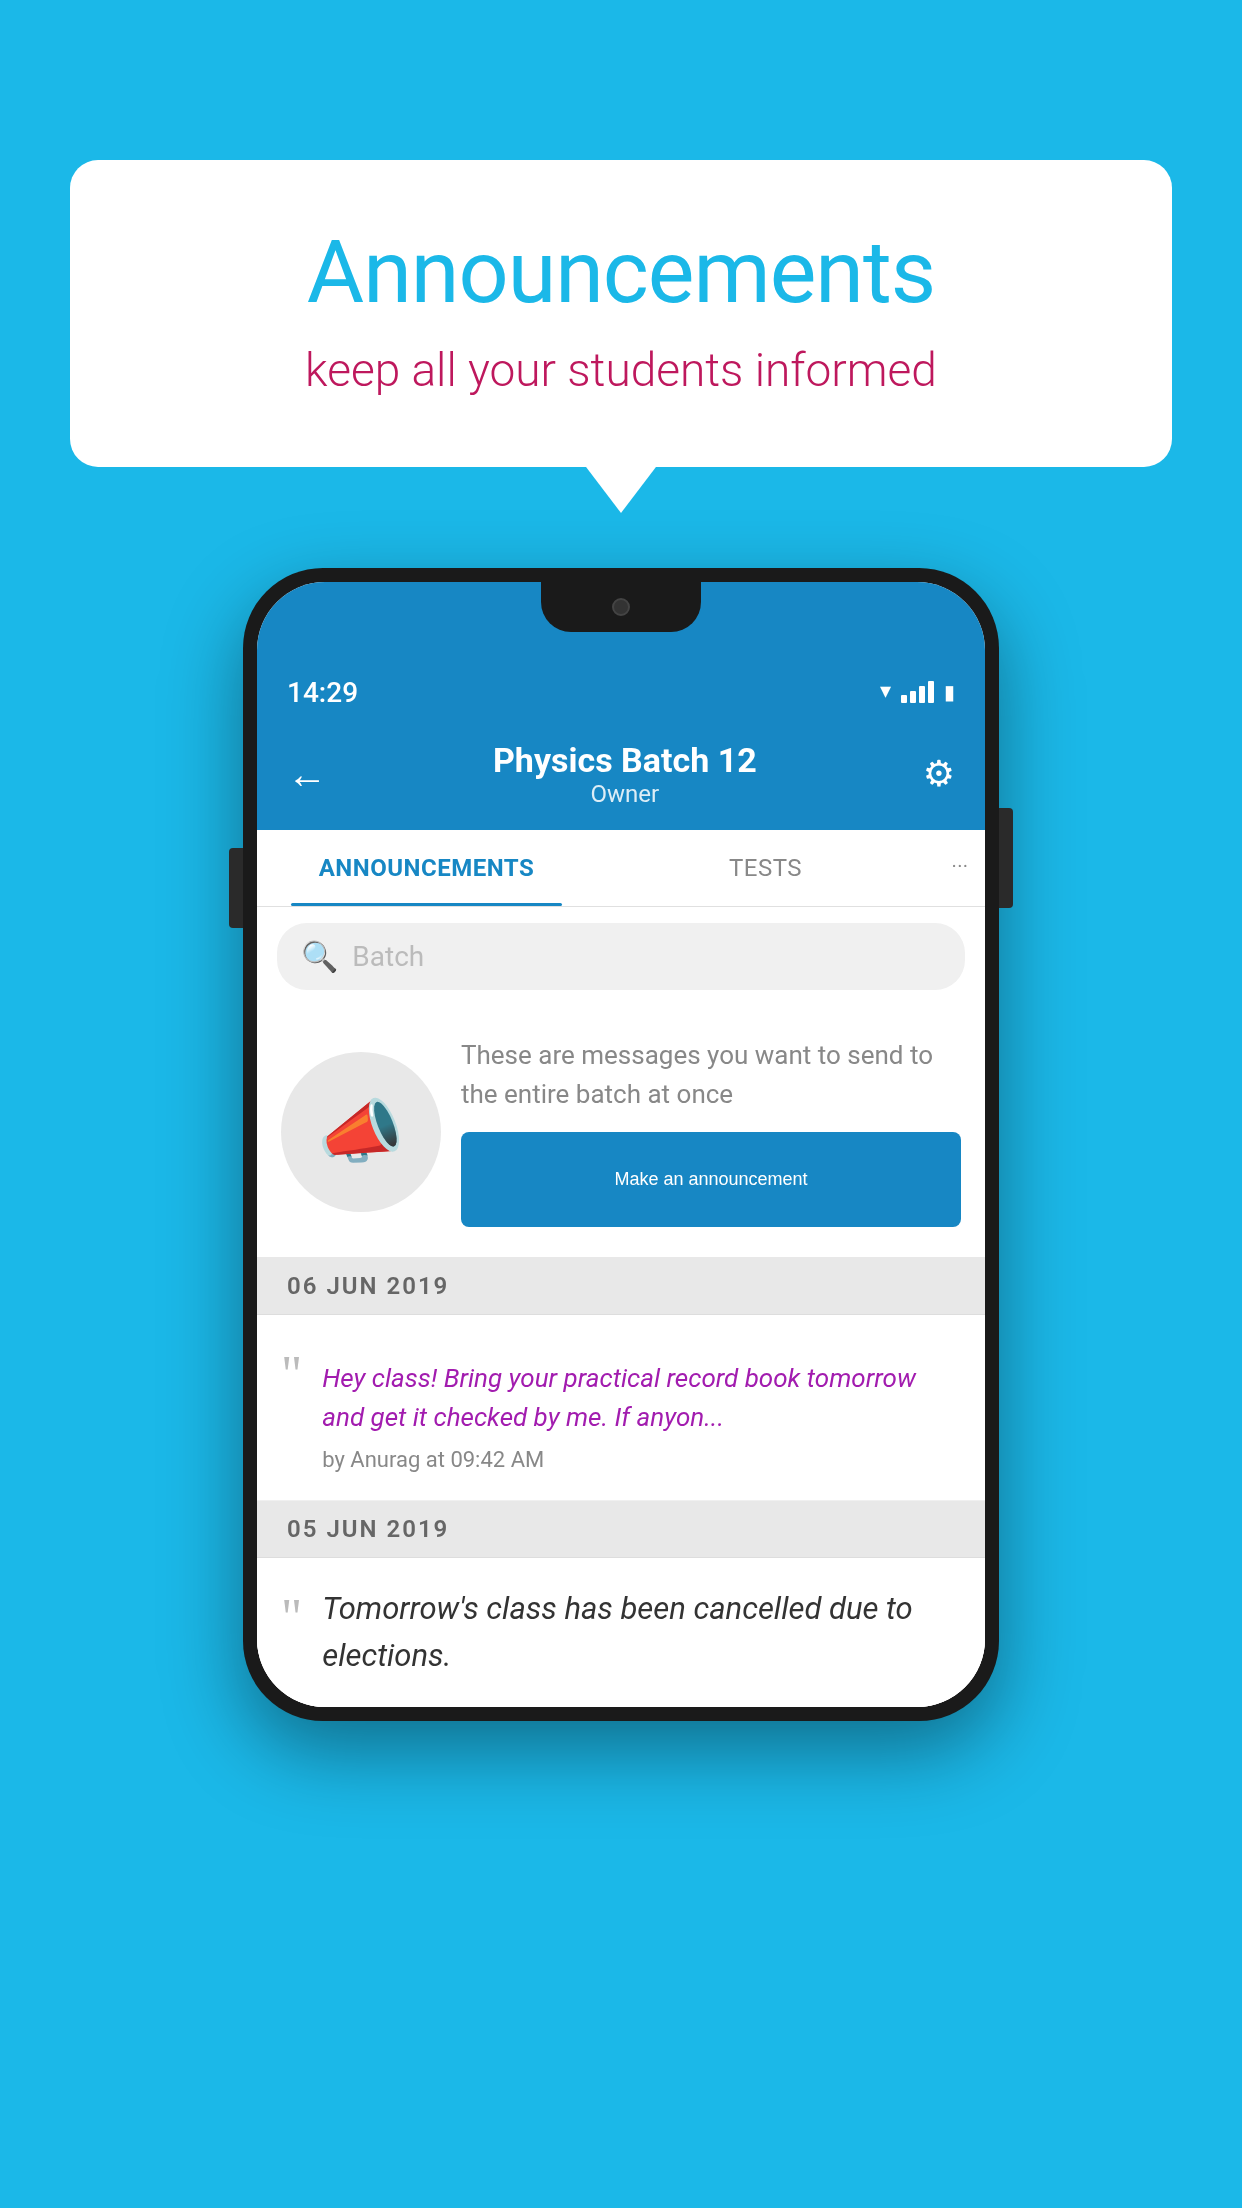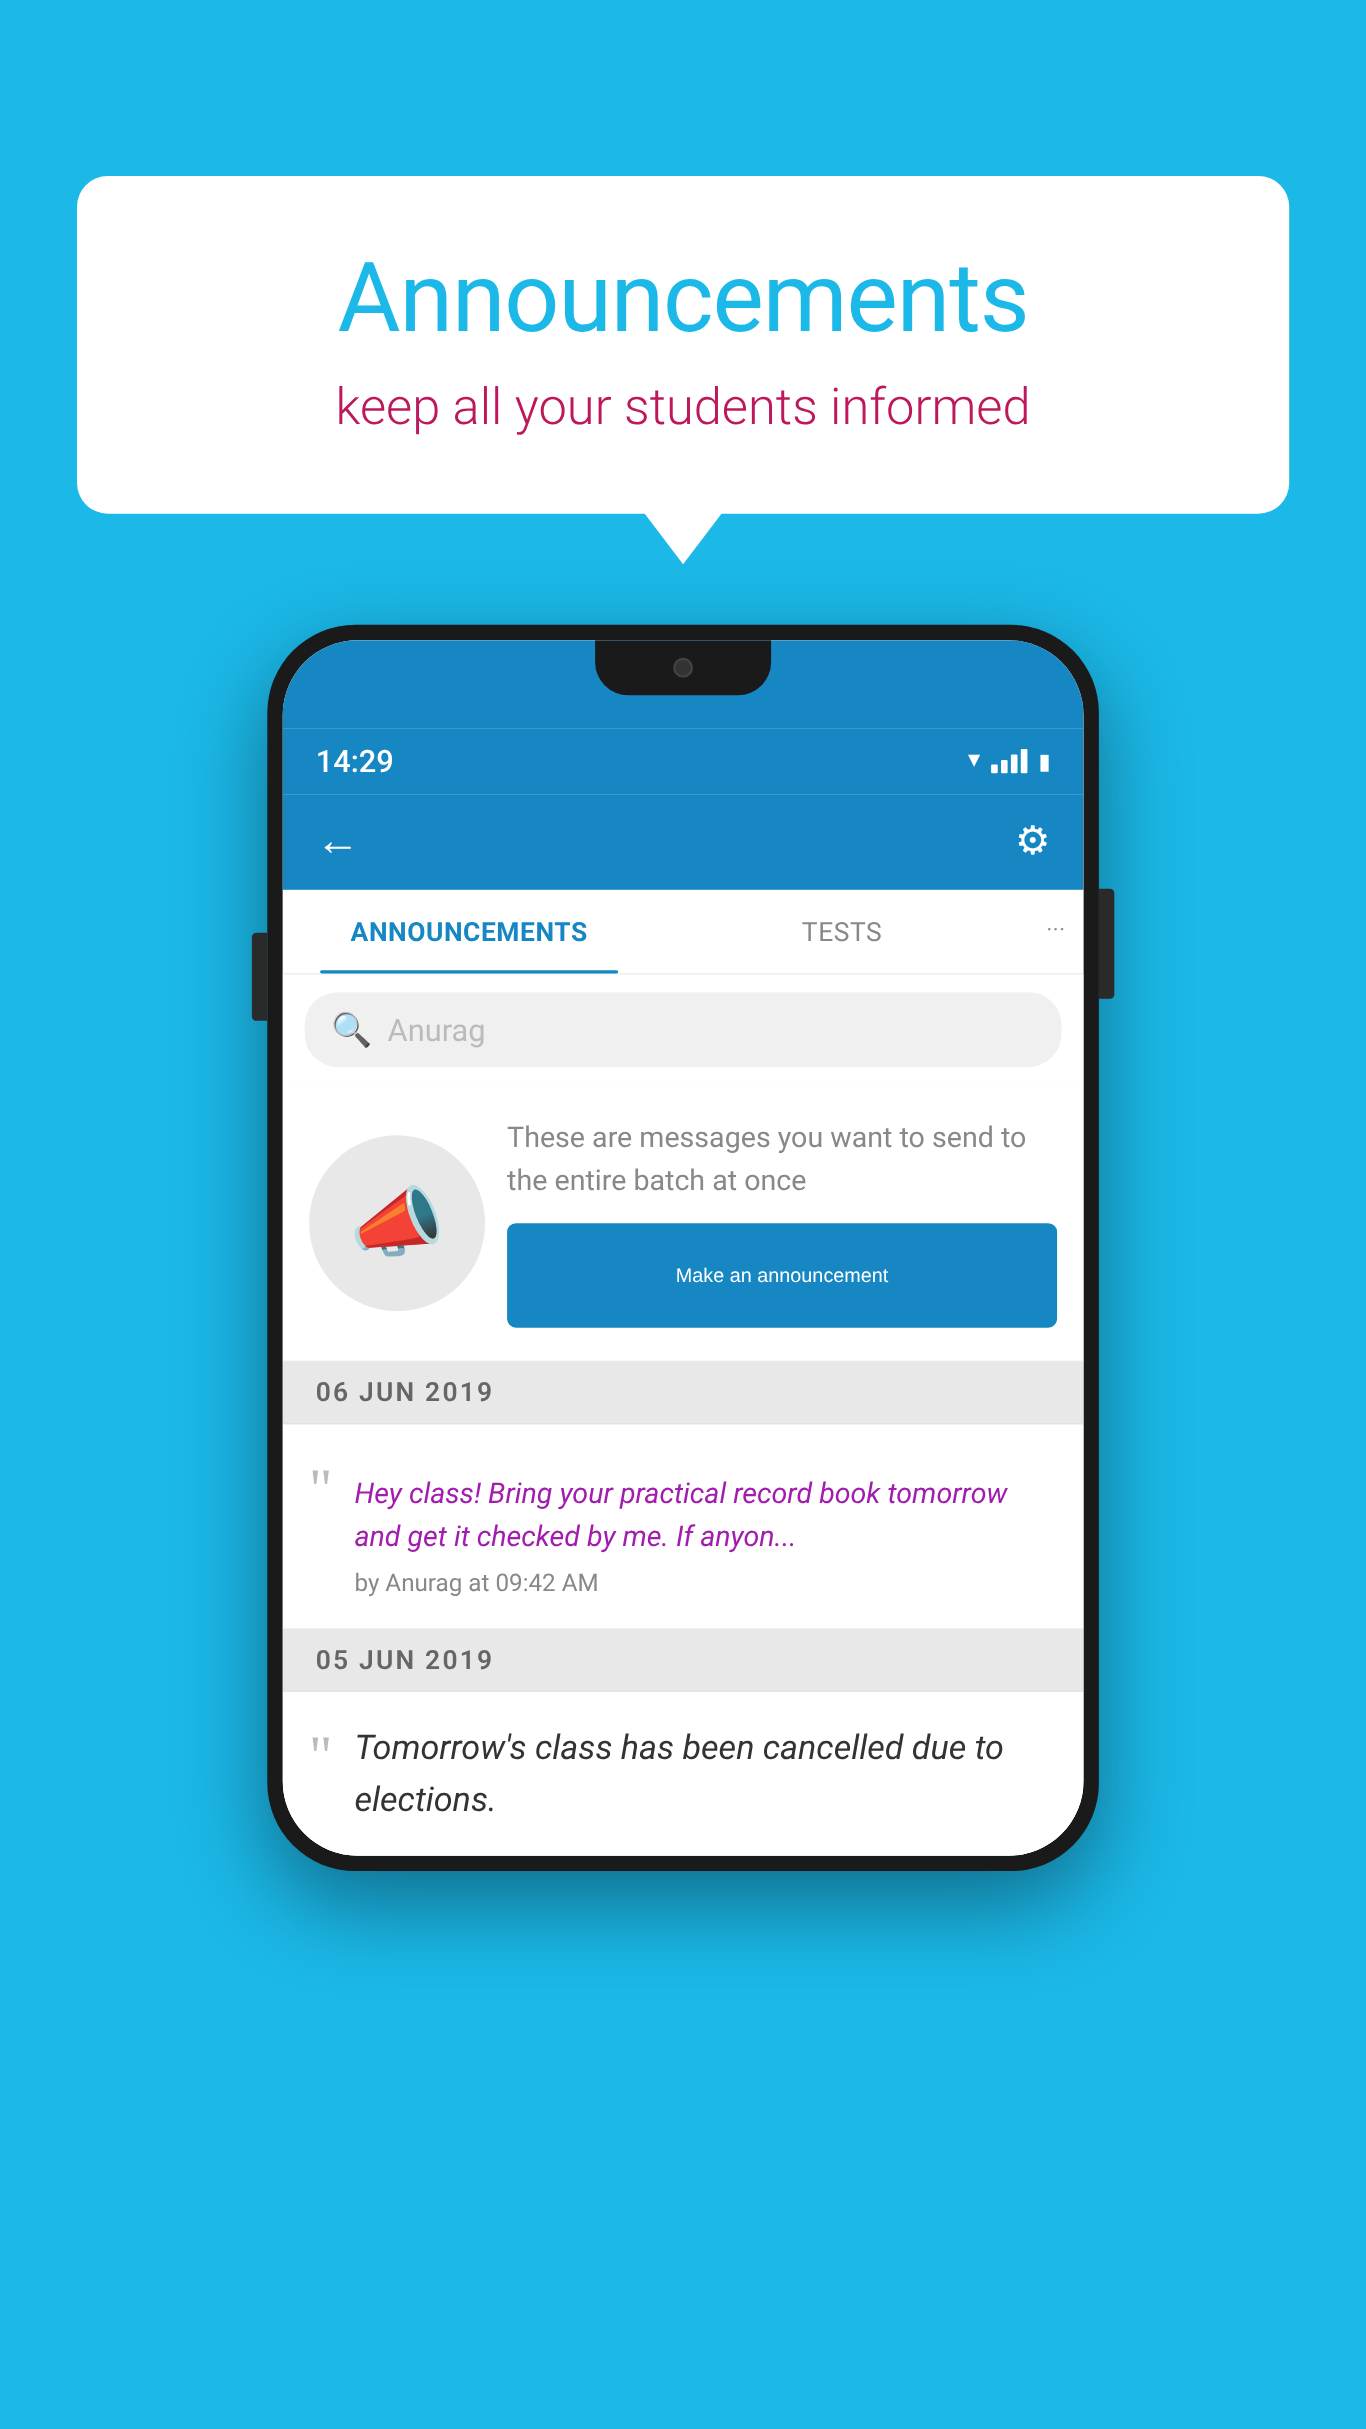--- a/index.html
+++ b/index.html
@@ -425,41 +425,45 @@
             <div class="signal-bar" style="height:12px;"></div>
             <div class="signal-bar" style="height:17px;"></div>
             <div class="signal-bar" style="height:22px;"></div>
           </div>
           <span class="battery-icon">▮</span>
         </div>
       </div>
 
       <div class="app-header">
         <span class="back-arrow">←</span>
+        <div class="header-center">
+          <div class="header-title">Physics Batch 12</div>
+          <div class="header-subtitle">Owner</div>
+        </div>
         <span class="gear-icon">⚙</span>
       </div>
 
       <div class="tabs-container">
         <div class="tab active">
           <span>ANNOUNCEMENTS</span>
         </div>
         <div class="tab">
           <span>TESTS</span>
         </div>
         <div class="tab" style="max-width:50px;font-size:20px;">
           <span>···</span>
         </div>
       </div>
 
       <div class="content-area">
 
         <div class="search-bar-wrapper">
           <div class="search-bar">
             <span class="search-icon">🔍</span>
-            <span class="search-text">Anurag</span>
+            <span class="search-text">Batch</span>
           </div>
         </div>
 
         <div class="promo-section">
           <div class="promo-icon-circle">
             <span class="megaphone-icon">📣</span>
           </div>
           <div class="promo-right">
             <div class="promo-text">These are messages you want to send to the entire batch at once</div>
             <button class="make-announcement-btn">Make an announcement</button>

